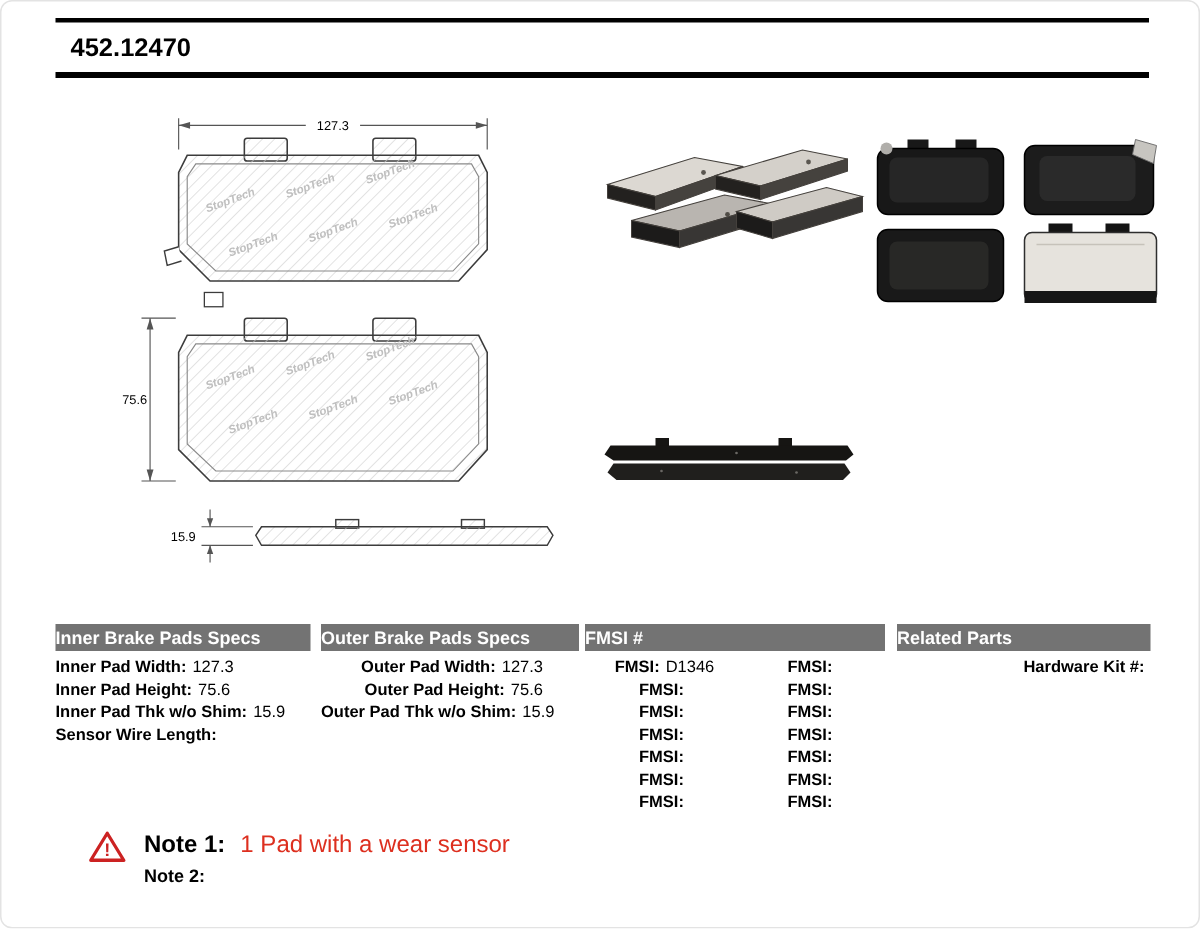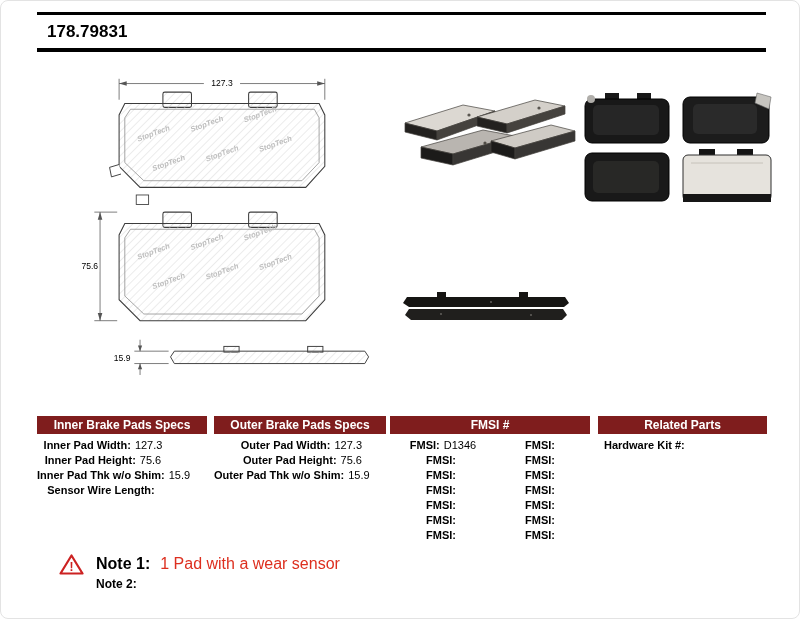--- a/index.html
+++ b/index.html
@@ -15,57 +15,57 @@
   .part-number { position:absolute; left:46px; top:21px; font-size:17px; font-weight:bold; }
   .product-title { position:absolute; right:56px; top:17px; font-size:20px; font-weight:bold; }
 
   
   .drawing   { position:absolute; left:80px;  top:66px;  width:300px; height:315px; }
   .photo-a   { position:absolute; left:398px; top:92px;  width:178px; height:88px; }
   .photo-b   { position:absolute; left:580px; top:88px;  width:192px; height:118px; }
   .photo-c   { position:absolute; left:400px; top:288px; width:170px; height:34px; }
 
   
-  .col-header { position:absolute; top:415px; height:18px; background:#7f1d1d; color:#fff;
-                font-size:12px; font-weight:bold; text-align:center; line-height:18px; }
+  .col-header { position:absolute; top:415px; height:18px; background:#737373; color:#fff;
+                font-size:12px; font-weight:bold; text-align:left; line-height:18px; }
   .h-inner   { left:36px;  width:170px; }
   .h-outer   { left:213px; width:172px; }
   .h-fmsi    { left:389px; width:200px; }
   .h-related { left:597px; width:169px; }
 
   .spec-rows { position:absolute; top:437px; font-size:11px; }
   .spec-rows .spec-row { height:15px; line-height:15px; white-space:nowrap; }
-  .rows-inner { left:36px;  width:170px; text-align:center; padding-right:38px; }
+  .rows-inner { left:36px;  width:170px; text-align:left; padding-right:38px; }
   .rows-outer { left:213px; width:172px; text-align:right; padding-right:24px; }
   .lbl { font-weight:bold; }
   .val { font-weight:normal; margin-left:4px; }
 
   .fmsi-grid { position:absolute; left:391px; top:437px; width:198px;
                display:grid; grid-template-columns:99px 99px; font-size:11px;text-align:center; }
   .fmsi-cell { height:15px; line-height:15px; padding-left:3px; white-space:nowrap; }
 
-  .rows-related { left:603px; width:163px; text-align:left; }
+  .rows-related { left:603px; width:163px; text-align:right; }
 
   
   .warn-icon { position:absolute; left:58px; top:552px; width:25px; height:23px; }
   .note-line1 { position:absolute; left:95px; top:555px; font-size:16px; height:16px; line-height:16px; white-space:nowrap; }
   .note-line2 { position:absolute; left:95px; top:575px; font-size:12px; height:16px; line-height:16px; }
   .note-label { font-weight:bold; color:#000; }
   .note-red   { color:#dd2f1f; margin-left:10px; }
 
   svg text.dim { font-family:"Liberation Sans", sans-serif; }
   svg text.wm  { font-family:"Liberation Sans", sans-serif; font-style:italic; font-weight:bold; fill:#bfbfbf; }
 </style>
 </head>
 <body>
 
 <div class="sheet">
 
   <div class="rule r1"></div>
-  <div class="part-number">178.79831</div>
+  <div class="part-number">452.12470</div>
   <div class="rule r2"></div>
 
   <svg class="drawing" viewBox="0 0 315 318">
     <defs>
       <pattern id="hatch" patternUnits="userSpaceOnUse" width="6" height="6" patternTransform="rotate(45)">
         <line x1="0" y1="0" x2="0" y2="6" stroke="#d2d2d2" stroke-width="0.9"></line>
       </pattern>
     </defs>
 
     <g stroke="#555" stroke-width="0.8">

